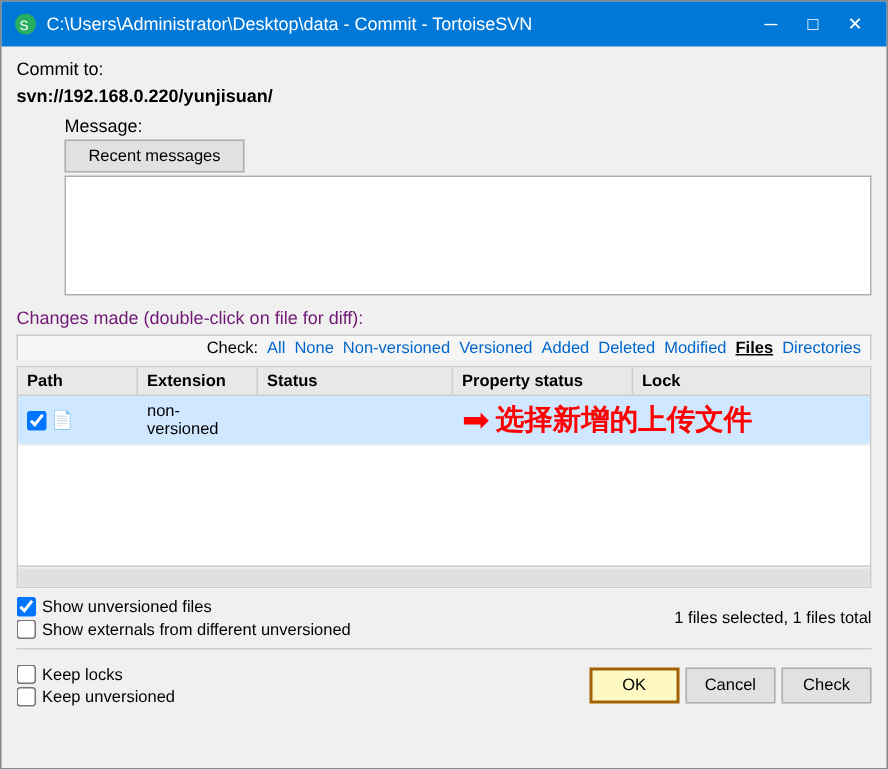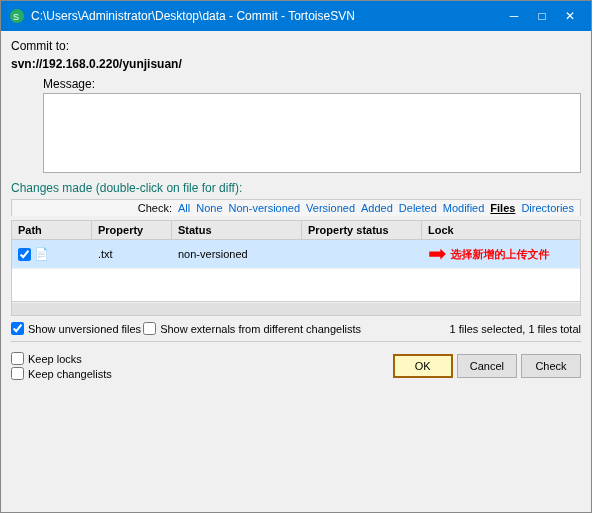--- a/index.html
+++ b/index.html
@@ -113,21 +113,21 @@
       border: 1px solid #adadad;
       background: white;
       resize: none;
       font-size: 11px;
       padding: 2px;
       outline: none;
     }
 
     .changes-label {
       font-size: 12px;
-      color: #0f766e;
+      color: #701a75;
       margin-top: 4px;
     }
 
     .filter-bar {
       display: flex;
       align-items: center;
       gap: 6px;
       background: #f5f5f5;
       border: 1px solid #ccc;
       border-bottom: none;
@@ -227,21 +227,21 @@
 
     .options-row {
       display: flex;
       align-items: center;
       justify-content: space-between;
       margin-top: 2px;
     }
 
     .checkboxes-col {
       display: flex;
-      flex-direction: row;
+      flex-direction: column;
       gap: 2px;
     }
 
     .checkbox-label {
       display: flex;
       align-items: center;
       gap: 4px;
       font-size: 11px;
       color: #000;
       cursor: pointer;
@@ -323,99 +323,97 @@
     </div>
   </div>
 
   <div class="content">
 
     <div class="label">Commit to:</div>
     <div class="commit-to-url">svn://192.168.0.220/yunjisuan/</div>
 
     <div class="message-area">
       <div class="label">Message:</div>
+      <button class="recent-messages-btn">Recent messages</button>
       <textarea class="message-textarea" style=""></textarea>
     </div>
 
     <div class="changes-label">Changes made (double-click on file for diff):</div>
 
     <div class="filter-bar">
       <span class="filter-bar-label">Check:</span>
       <a class="filter-link">All</a>
       <a class="filter-link">None</a>
       <a class="filter-link">Non-versioned</a>
       <a class="filter-link">Versioned</a>
       <a class="filter-link">Added</a>
       <a class="filter-link">Deleted</a>
       <a class="filter-link">Modified</a>
       <span class="files-link">Files</span>
       <a class="filter-link">Directories</a>
     </div>
 
-    <div class="file-table-container" style="height:96px; flex: none;">
+    <div class="file-table-container" style="height:148px; flex: none;">
       <div class="file-table-header">
         <div class="file-table-header-cell">Path</div>
-        <div class="file-table-header-cell">Property</div>
+        <div class="file-table-header-cell">Extension</div>
         <div class="file-table-header-cell">Status</div>
         <div class="file-table-header-cell">Property status</div>
         <div class="file-table-header-cell">Lock</div>
       </div>
       <div class="file-table-body">
         <div class="file-row">
           <div class="file-cell checkbox-cell">
             <input type="checkbox" checked="" style="">
             <span style="font-size:12px;">📄</span>
           </div>
           <div class="file-cell">
-            <span>.txt</span>
-          </div>
-          <div class="file-cell">
             <span>non-versioned</span>
           </div>
           <div class="file-cell"></div>
           <div class="file-cell">
 
             <div style="position:relative; display:flex; align-items:center; gap:4px; pointer-events:none;">
               <span style="color:#ff0000; font-size:22px; line-height:1;">➡</span>
-              <span style="color:#ff0000; font-size:11px; font-weight:bold; white-space:nowrap;">选择新增的上传文件</span>
+              <span style="color:#ff0000; font-size:19px; font-weight:bold; white-space:nowrap;">选择新增的上传文件</span>
             </div>
           </div>
         </div>
       </div>
 
       <div class="scrollbar-area">
         <div class="h-scrollbar"></div>
       </div>
     </div>
 
     <div class="options-row">
       <div class="checkboxes-col">
         <label class="checkbox-label">
           <input type="checkbox" checked="" style="">
           <span>Show unversioned files</span>
         </label>
         <label class="checkbox-label">
           <input type="checkbox" style="">
-          <span>Show externals from different changelists</span>
+          <span>Show externals from different unversioned</span>
         </label>
       </div>
       <div class="status-text">1 files selected, 1 files total</div>
     </div>
 
     <div class="divider"></div>
 
     <div class="bottom-row">
       <div class="bottom-left">
         <label class="checkbox-label">
           <input type="checkbox" style="">
           <span>Keep locks</span>
         </label>
         <label class="checkbox-label">
           <input type="checkbox" style="">
-          <span>Keep changelists</span>
+          <span>Keep unversioned</span>
         </label>
       </div>
       <div class="bottom-buttons">
         <button class="btn btn-ok">OK</button>
         <button class="btn">Cancel</button>
         <button class="btn">Check</button>
       </div>
     </div>
   </div>
 </div>

